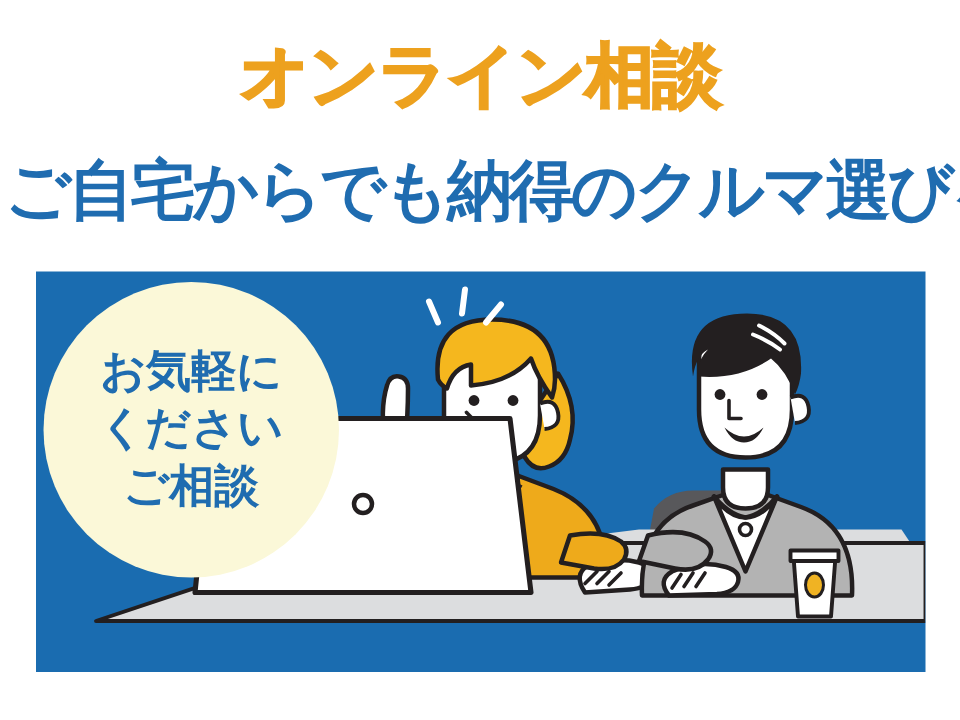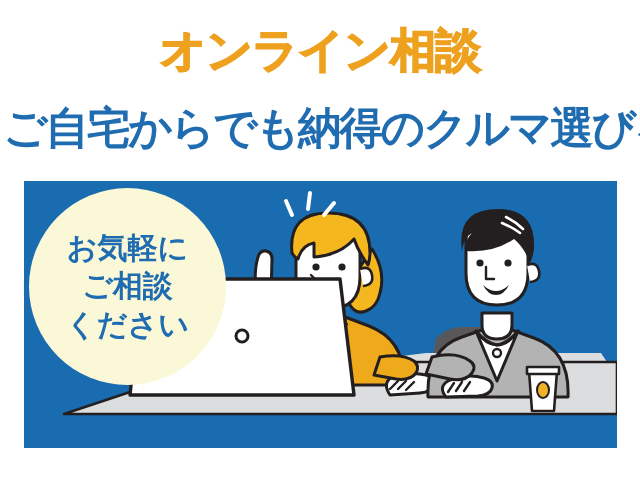--- a/index.html
+++ b/index.html
@@ -204,18 +204,18 @@
         <g>
           <path d="M505 190 L533 190 L530 230 L508 230 Z" fill="#ffffff" stroke="#231f20" stroke-width="2.6" stroke-linejoin="round"></path>
           <path d="M503 186 L535 186 L535 193 L503 193 Z" fill="#ffffff" stroke="#231f20" stroke-width="2.6" stroke-linejoin="round"></path>
           <ellipse cx="519" cy="209" rx="6" ry="8" fill="#f0b323" stroke="#231f20" stroke-width="2"></ellipse>
         </g>
       </svg>
     </div>
 
     <div class="badge">
       <div class="badge-line">お気軽に</div>
+      <div class="badge-line">ください</div>
       <div class="badge-line">ご相談</div>
-      <div class="badge-line">ください</div>
     </div>
 
   </div>
 </div>
 
 </body></html>

